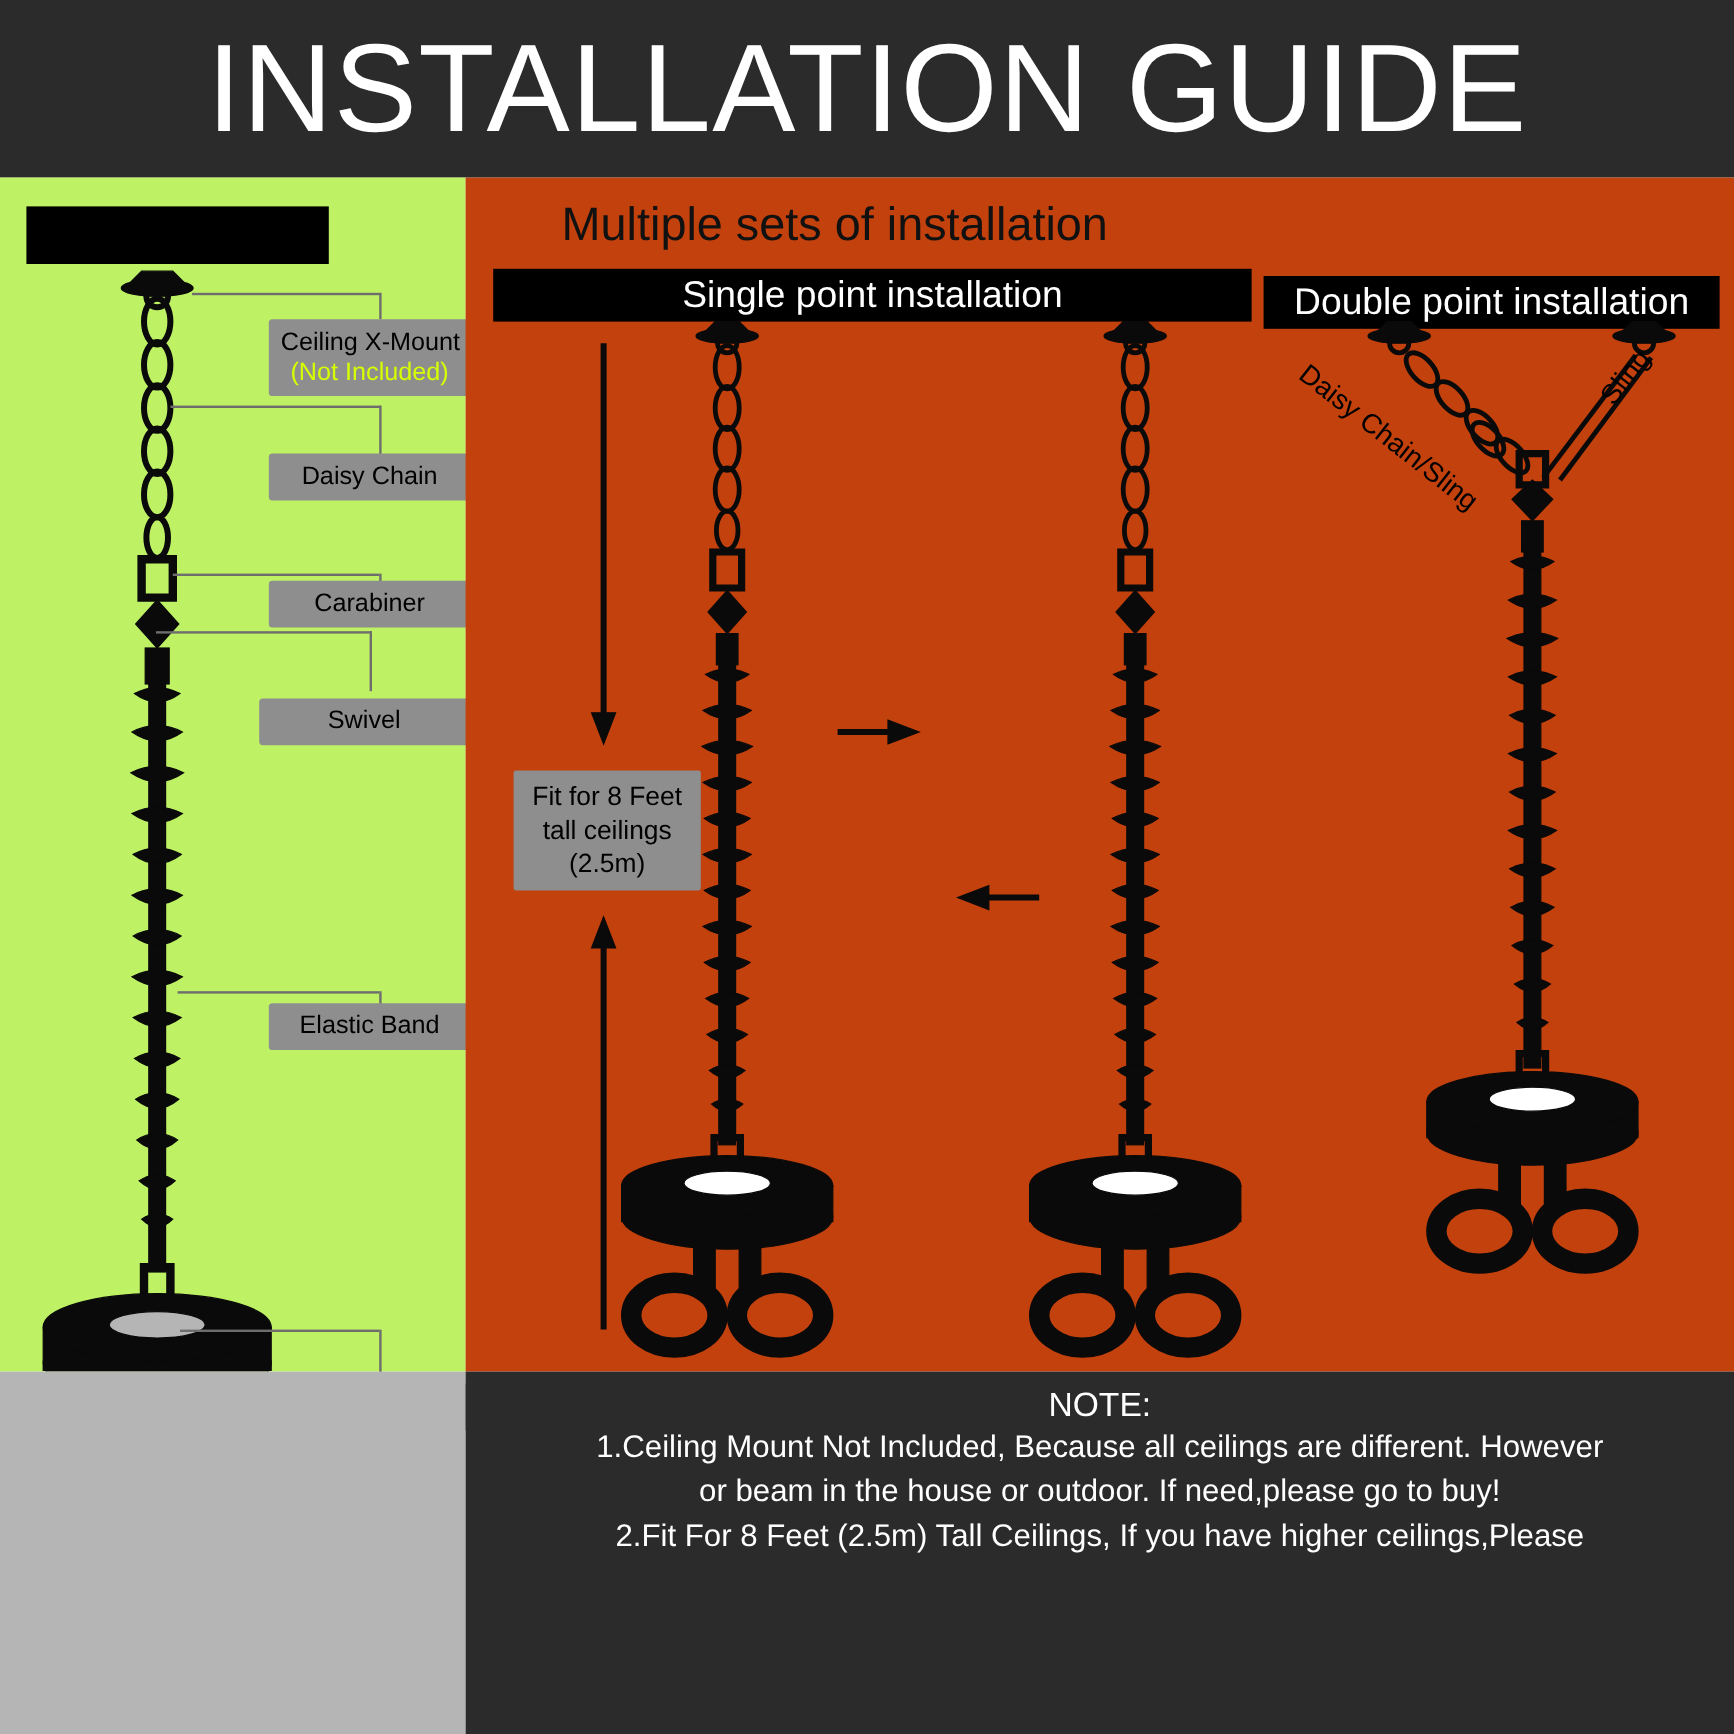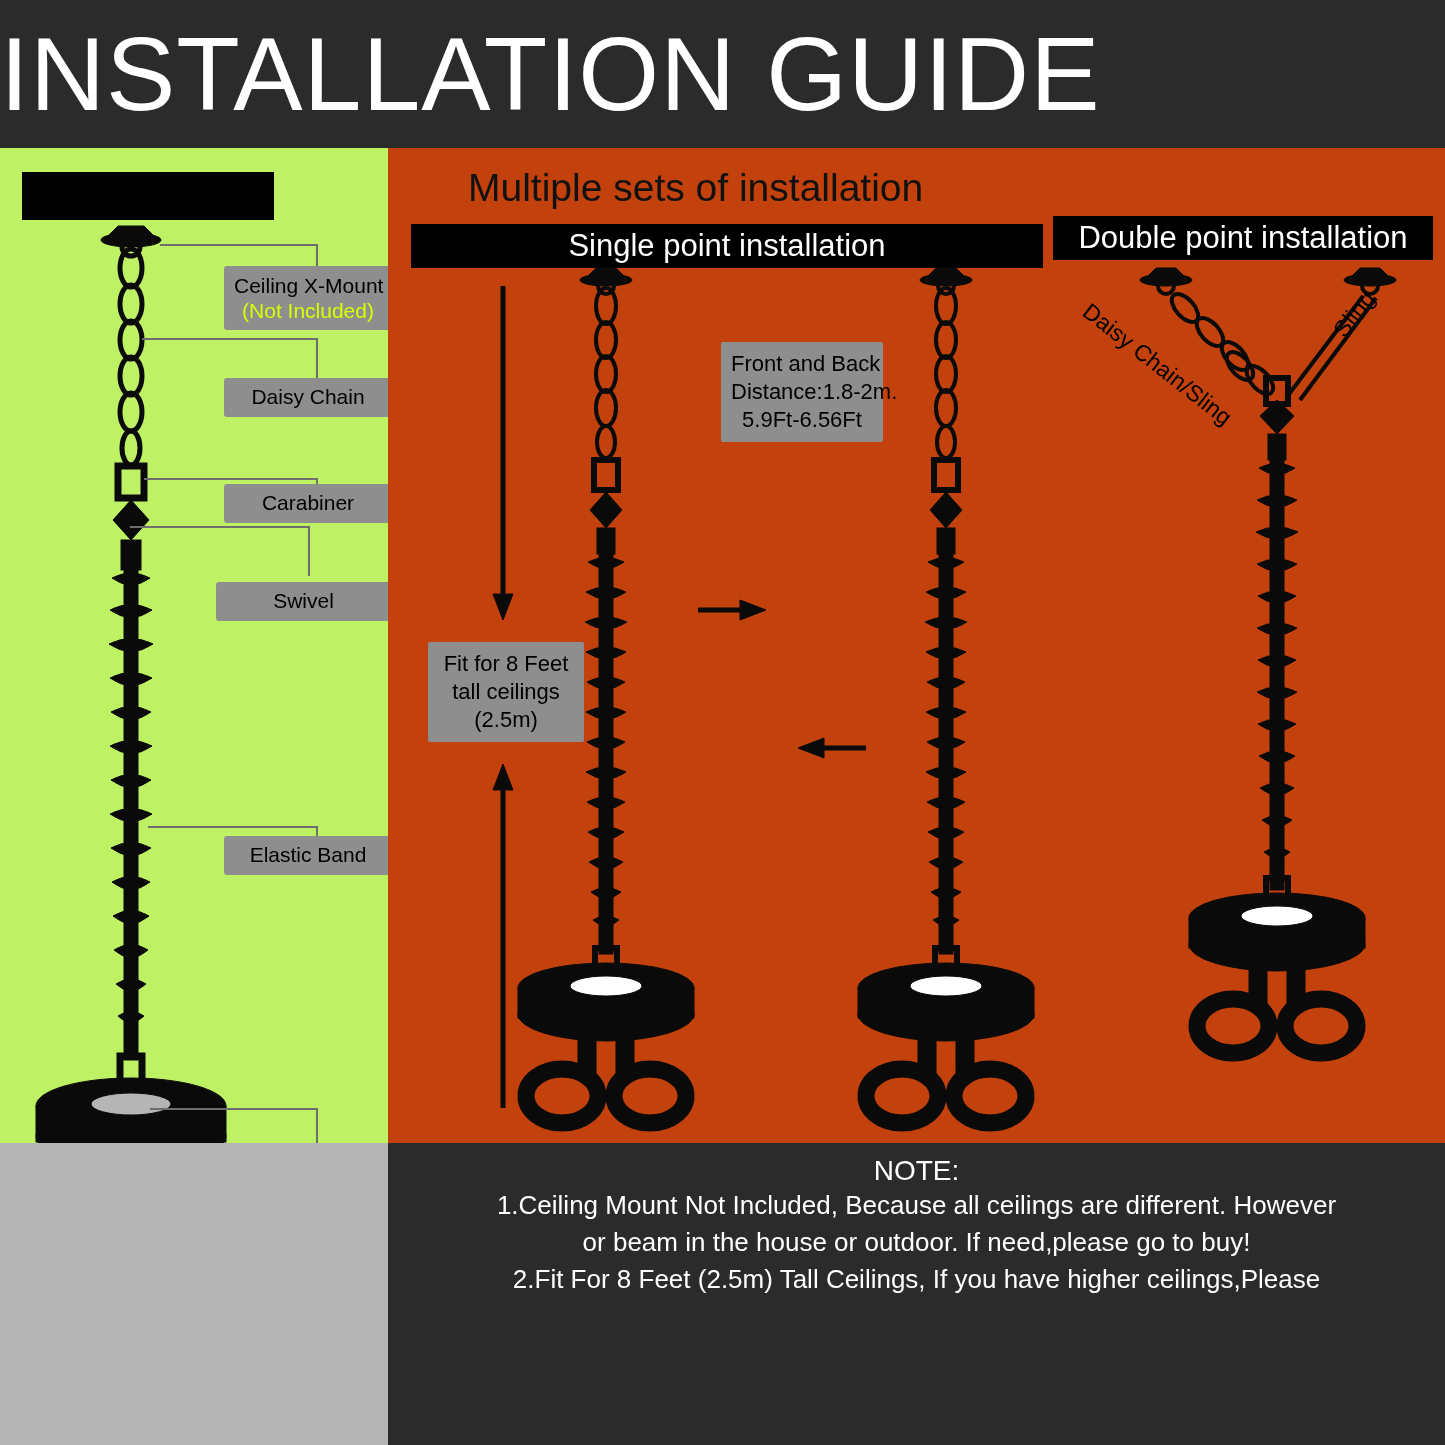--- a/index.html
+++ b/index.html
@@ -17,21 +17,21 @@
 
   
   .header {
     position: absolute;
     left: 0; top: 0;
     width: 1445px;
     height: 148px;
     background: #2b2b2b;
     display: flex;
     align-items: center;
-    justify-content: flex-start;
+    justify-content: center;
   }
   .header-title {
     color: #ffffff;
     font-size: 104px;
     font-weight: normal;
     letter-spacing: 1px;
     line-height: 1;
     white-space: nowrap;
   }
 
@@ -91,21 +91,21 @@
     position: absolute;
     background: #000000;
     color: #ffffff;
     font-size: 31px;
     text-align: center;
     line-height: 44px;
     height: 44px;
     white-space: nowrap;
   }
   .band.single { left: 23px; top: 76px; width: 632px; }
-  .band.double { left: 665px; top: 68px; width: 380px; }
+  .band.double { left: 665px; top: 82px; width: 380px; }
 
   .info-box {
     position: absolute;
     background: #8e8e8e;
     color: #000000;
     font-size: 22px;
     line-height: 1.28;
     text-align: center;
     padding: 8px 10px;
     border-radius: 2px;
@@ -404,25 +404,20 @@
       <path d="M115 616 L105 642 L125 642 Z"></path>
 
       <line x1="310" y1="462" x2="360" y2="462" stroke="#0a0a0a" stroke-width="5"></line>
       <path d="M378 462 L352 452 L352 472 Z"></path>
 
       <line x1="478" y1="600" x2="428" y2="600" stroke="#0a0a0a" stroke-width="5"></line>
       <path d="M410 600 L436 590 L436 610 Z"></path>
     </g>
   </svg>
 
-  <div class="info-box" style="left:333px; top:194px; width:142px;">
-    <div>Front and Back</div>
-    <div>Distance:1.8-2m.</div>
-    <div>5.9Ft-6.56Ft</div>
-  </div>
 
   <div class="info-box" style="left:40px; top:494px; width:136px;">
     <div>Fit for 8 Feet</div>
     <div>tall ceilings</div>
     <div>(2.5m)</div>
   </div>
 
 
   <div class="rot-label" style="left:706px; top:150px; transform: rotate(38deg);">Daisy Chain/Sling</div>
   <div class="rot-label" style="left:940px; top:178px; transform: rotate(-52deg);">Sling</div>

